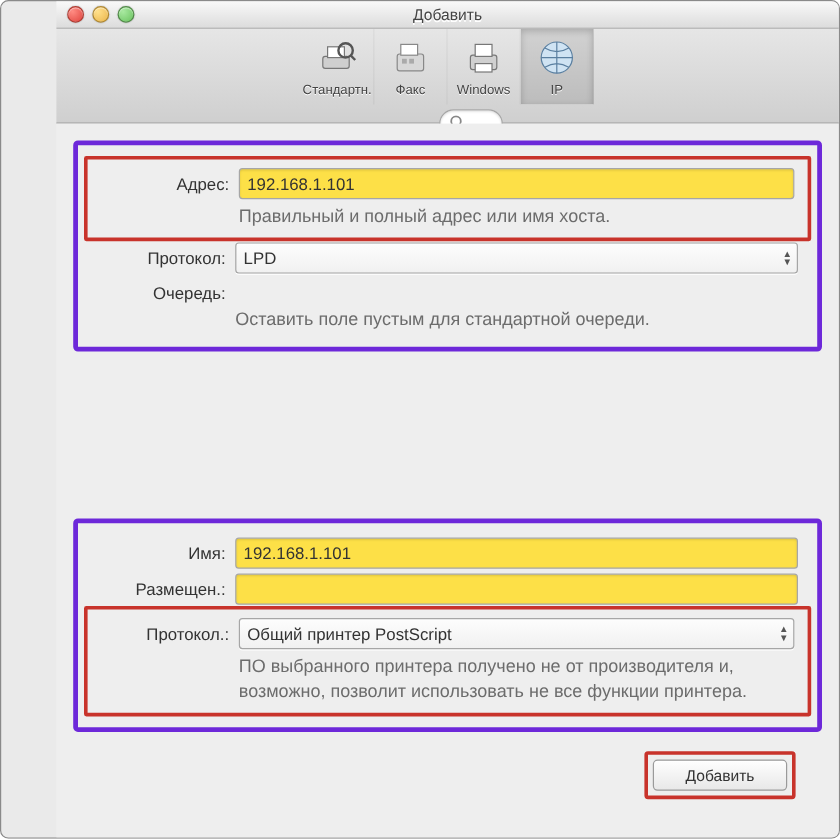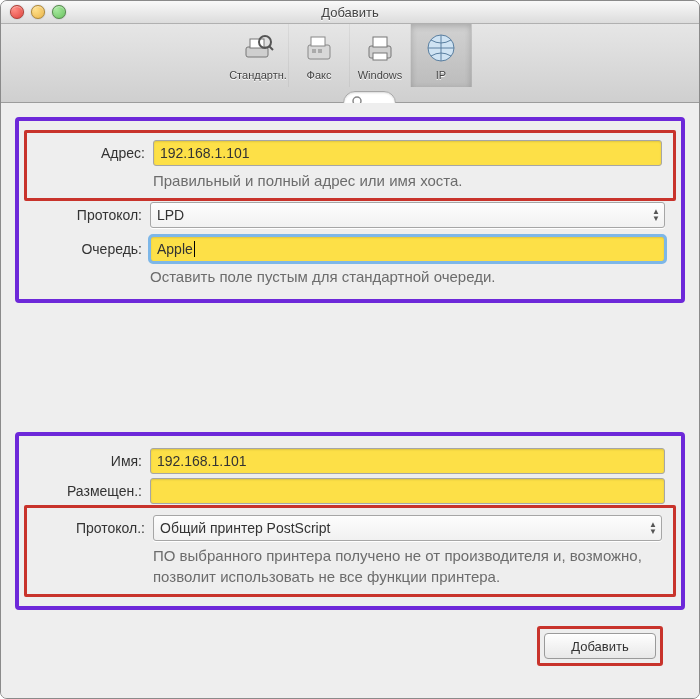--- a/index.html
+++ b/index.html
@@ -15,20 +15,21 @@
   .window {
     box-sizing: border-box;
     width: 700px;
     height: 699px;
     border: 1px solid #8a8a8a;
     border-radius: 7px;
     overflow: hidden;
     background: #eaeaea;
     display: flex;
     flex-direction: column;
+    padding-left: 46px;
   }
   
   .titlebar {
     height: 22px;
     background: linear-gradient(#f9f9f9, #dcdcdc);
     border-bottom: 1px solid #b0b0b0;
     display: flex;
     align-items: center;
     position: relative;
   }
@@ -331,24 +332,20 @@
         <div class="select">
           <span>LPD</span>
           <span class="arrows">▲<br>▼</span>
         </div>
       </div>
 
       <div class="spacer"></div>
 
       <div class="row">
         <div class="label">Очередь:</div>
-        <div class="field focus">
-          <span>Apple</span>
-            <span class="caret"></span>
-        </div>
       </div>
       <div class="helper">Оставить поле пустым для стандартной очереди.</div>
     </div>
 
     <div style="flex:1"></div>
 
     <div class="panel">
 
       <div class="row">
         <div class="label">Имя:</div>

